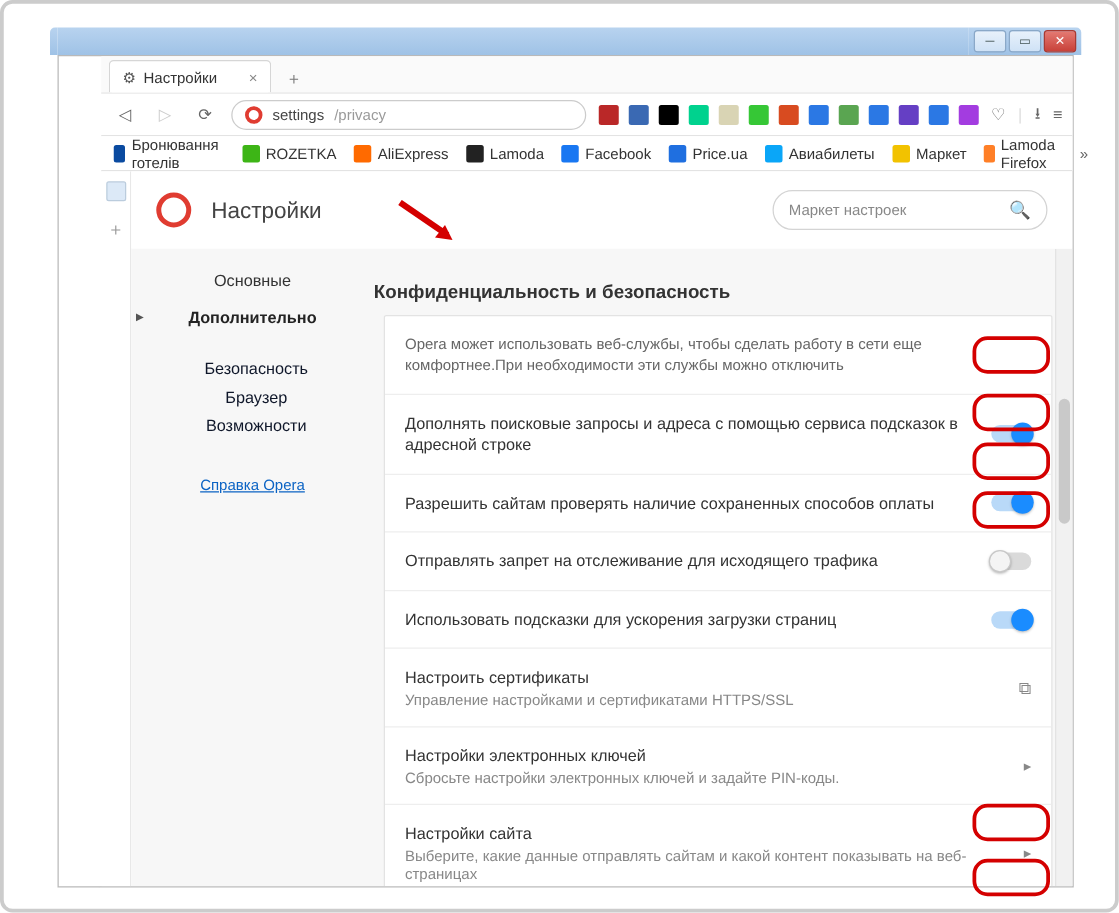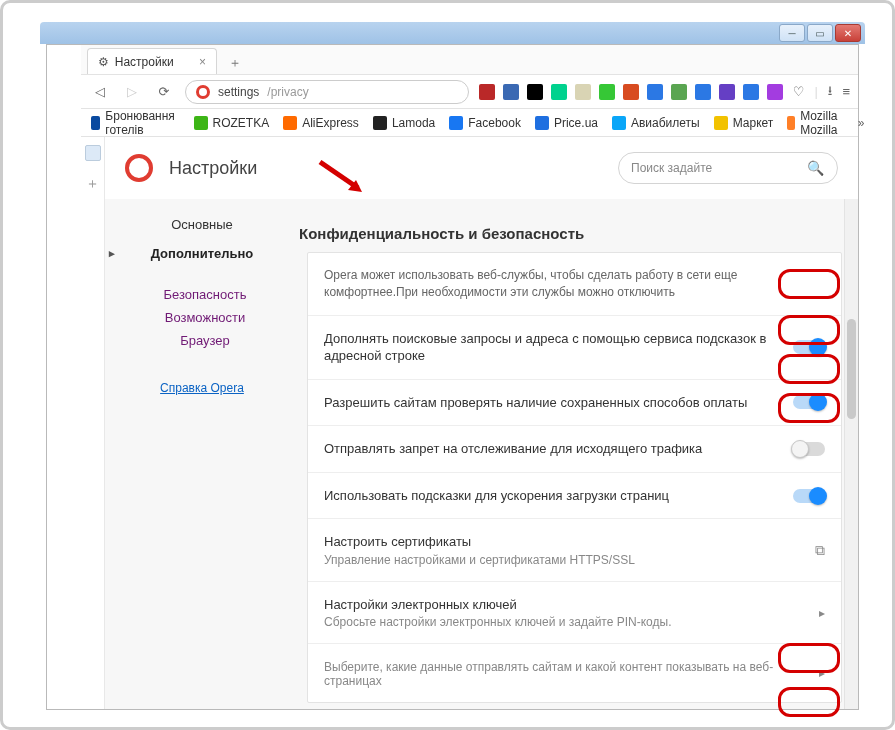--- a/index.html
+++ b/index.html
@@ -63,21 +63,21 @@
   .sh-search { margin-left:auto; width:220px; height:32px; border:1px solid #d4d4d4; border-radius:16px; display:flex; align-items:center; padding:0 12px; color:#888; font-size:12px; }
   .sh-search .mag { margin-left:auto; font-size:14px; color:#666; }
 
   .settings-body { flex:1; display:flex; background:#f7f7f7; overflow:hidden; }
 
   
   .snav { width:190px; padding:18px 14px 0 18px; font-size:13px;text-align:center; }
   .snav .section { color:#333; margin-bottom:14px; }
   .snav .act { font-weight:600; color:#232323; margin-bottom:22px; position:relative; }
   .snav .act::before { content:"▸"; position:absolute; left:-14px; color:#555; font-size:11px; top:1px; }
-  .snav .sub { color:#701a75; padding:4px 0 4px 6px; }
+  .snav .sub { color:#0f172a; padding:4px 0 4px 6px; }
   .snav .link { color:#0b63c4; text-decoration:underline; padding:3px 0; display:block; font-size:12px; }
 
   
   .content { flex:1; padding:0 0 0 6px; overflow:hidden; position:relative; }
   .content-inner { position:absolute; inset:0; overflow-y:hidden; padding-right:4px; }
   .ctitle { font-size:15px; color:#333; font-weight:600; margin:26px 0 10px 4px; }
   .panel { background:#fff; border:1px solid #e3e3e3; border-radius:2px; margin:0 12px; }
   .note { padding:14px 16px; color:#666; font-size:12px; border-bottom:1px solid #eee; line-height:1.4; }
   .row { display:flex; align-items:center; padding:14px 16px; border-bottom:1px solid #eee; gap:0; }
   .row:last-child { border-bottom:none; }
@@ -203,48 +203,48 @@
       <div class="bm">
         <div class="ic" style="background: rgb(10, 166, 248);"></div>
         <span>Авиабилеты</span>
       </div>
       <div class="bm">
         <div class="ic" style="background: rgb(242, 194, 0);"></div>
         <span>Маркет</span>
       </div>
       <div class="bm">
         <div class="ic" style="background: rgb(255, 127, 39);"></div>
-        <span>Mozilla Mozilla</span>
+        <span>Lamoda Firefox</span>
       </div>
       <div class="bm-more">»</div>
     </div>
 
   <div class="page">
     <div class="speed-strip">
       <div class="sp-tile"></div>
       <div class="sp-plus">＋</div>
     </div>
 
     <div class="settings-top">
       <div class="settings-head">
         <div class="sh-logo"></div>
         <div class="sh-title">Настройки</div>
         <div class="sh-search">
-          <span>Поиск задайте</span>
+          <span>Маркет настроек</span>
           <span class="mag">🔍</span>
         </div>
       </div>
 
       <div class="settings-body">
         <div class="snav">
           <div class="section">Основные</div>
           <div class="act">Дополнительно</div>
           <div class="sub">Безопасность</div>
+          <div class="sub">Браузер</div>
           <div class="sub">Возможности</div>
-          <div class="sub">Браузер</div>
           <div style="height:26px"></div>
           <a class="link">Справка Opera</a>
         </div>
 
         <div class="content">
           <div class="content-inner">
             <div class="ctitle">Конфиденциальность и безопасность</div>
 
             <div class="panel">
               <div class="note">Opera может использовать веб-службы, чтобы сделать работу в сети еще комфортнее.При необходимости эти службы можно отключить</div>
@@ -296,20 +296,21 @@
               <div class="row">
                 <div class="left">
                     <div class="lbl">Настройки электронных ключей</div>
                     <div class="sub">Сбросьте настройки электронных ключей и задайте PIN-коды.</div>
                   </div>
                 <span class="chev">▸</span>
               </div>
 
               <div class="row">
                 <div class="left">
+                    <div class="lbl">Настройки сайта</div>
                     <div class="sub">Выберите, какие данные отправлять сайтам и какой контент показывать на веб-страницах</div>
                   </div>
                 <span class="chev">▸</span>
               </div>
 
             </div>
           </div>
           <div class="scrollbar-fake">
               <div class="thumb"></div>
             </div>

